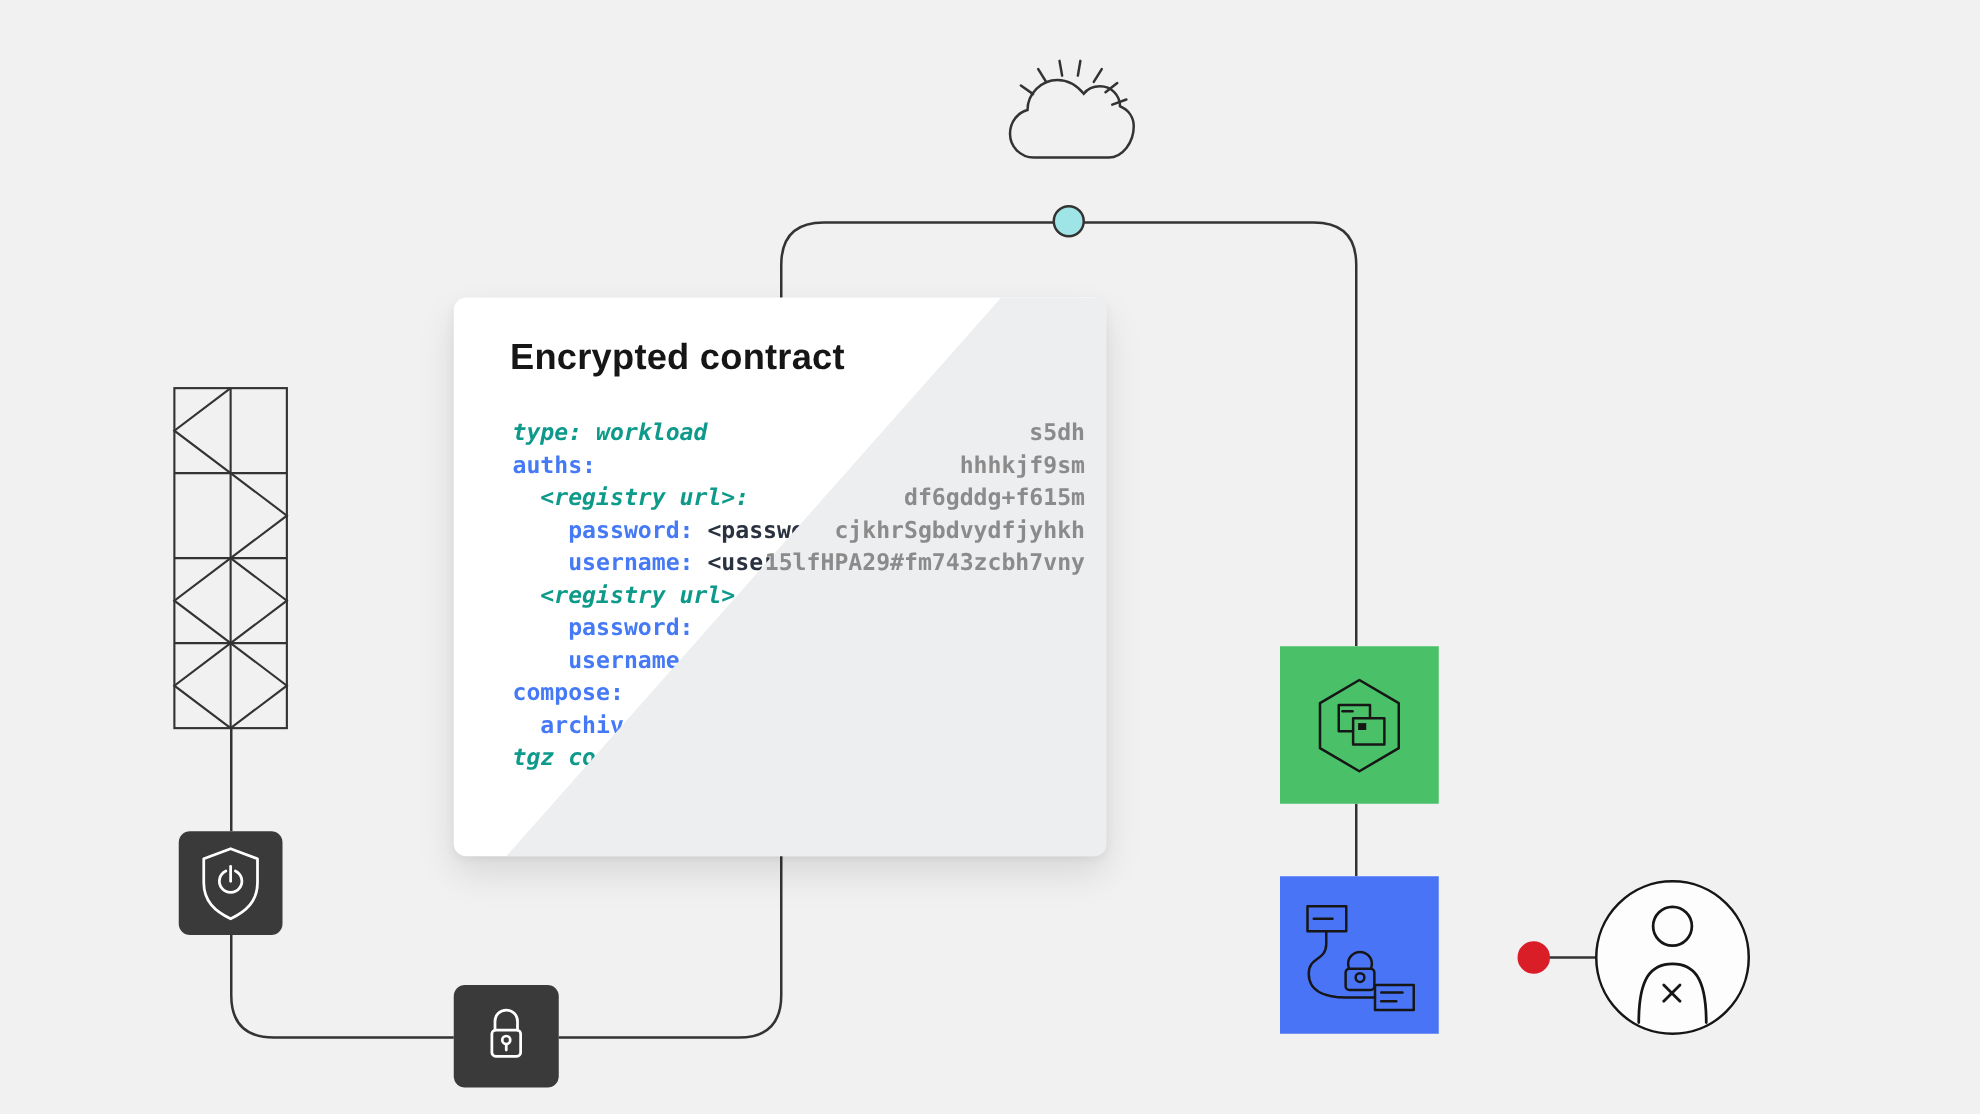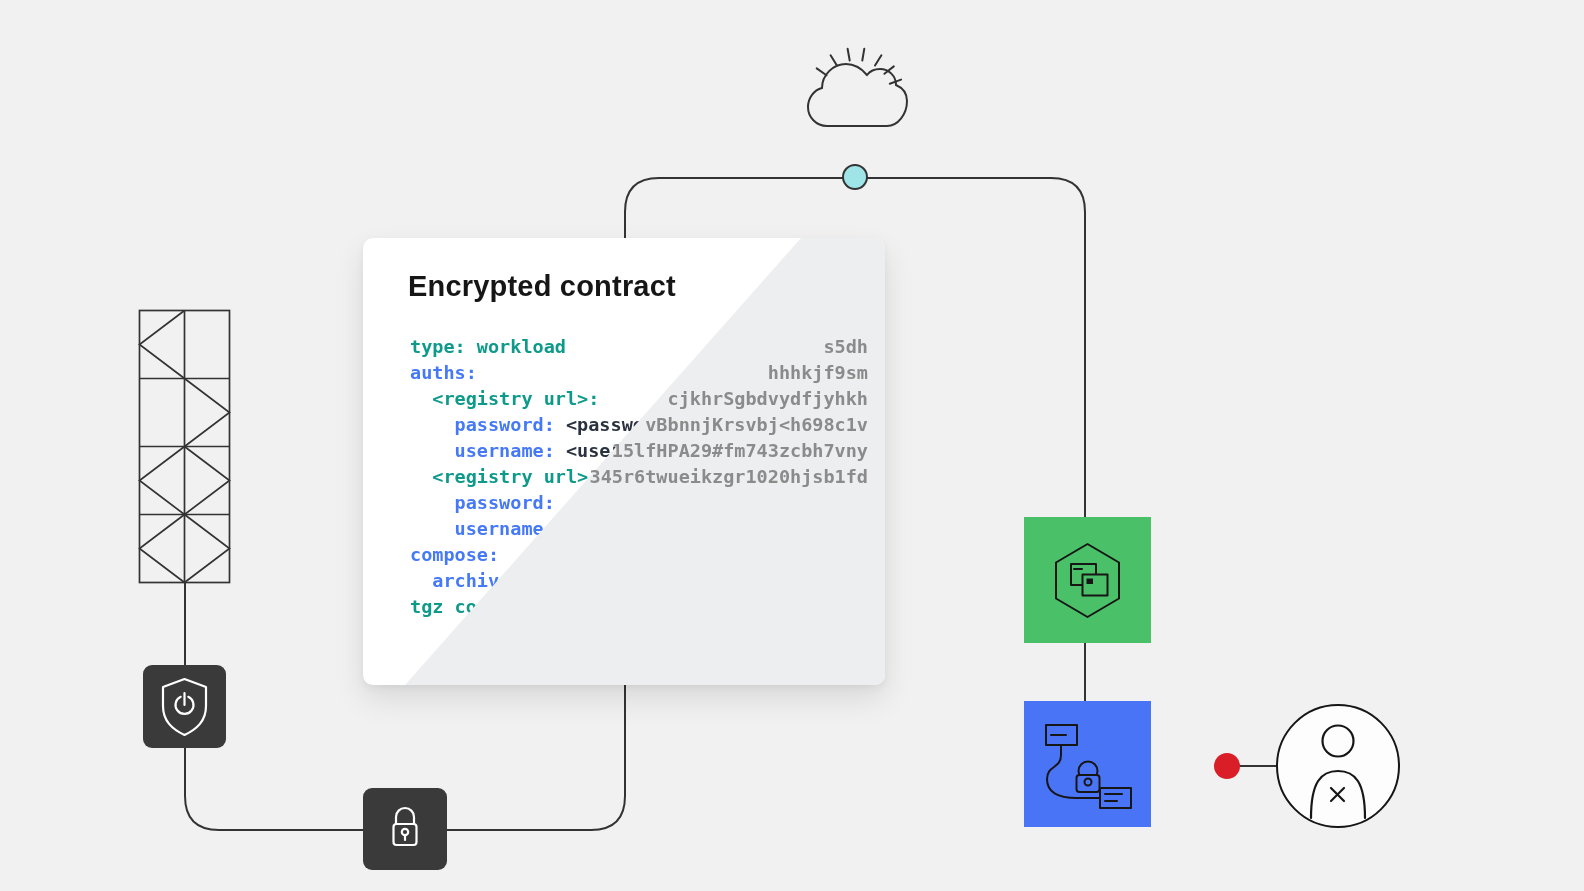--- a/index.html
+++ b/index.html
@@ -37,21 +37,21 @@
     position: absolute; inset: 0;
     clip-path: polygon(0 0, 438px 0, 42px 100%, 0 100%);
   }
   .code-layer {
     position: absolute; left: 47px; top: 96px; right: 17px;
     font-family: "DejaVu Sans Mono", "Liberation Mono", monospace;
     font-size: 18.5px; line-height: 26px; font-weight: bold;
     white-space: pre;
   }
   .cipher-layer { text-align: right; color: var(--cipher); }
-  .code-teal { color: var(--teal-code); }
+  .code-teal { color: var(--teal-code); font-style: italic; }
   .code-blue { color: var(--blue-code); }
   .code-dark { color: var(--dark-code); }
   .card-title {
     position: absolute; left: 45px; top: 32px;
     font-size: 29px; font-weight: 700; color: var(--title-text);
     letter-spacing: .2px;
     text-align: center;
   }
 
   
@@ -117,21 +117,21 @@
 
     <g>
       <line class="ln" x1="1238" y1="766" x2="1277" y2="766"></line>
       <circle class="red-dot" cx="1227" cy="766" r="13"></circle>
     </g>
   </svg>
 
   <div class="card">
     <div class="card-gray"></div>
 
-    <div class="code-layer cipher-layer"><div>s5dh</div><div>hhhkjf9sm</div><div>cjkhrSgbdvydfjyhkh</div><div>vBbnnjKrsvbj&lt;h698c1v</div><div>15lfHPA29#fm743zcbh7vny</div><div>345r6twueikzgr1020hjsb1fd</div></div>
+    <div class="code-layer cipher-layer"><div>s5dh</div><div>hhhkjf9sm</div><div>df6gddg+f615m</div><div>cjkhrSgbdvydfjyhkh</div><div>15lfHPA29#fm743zcbh7vny</div></div>
 
     <div class="plain-clip">
       <div class="code-layer"><div><span class="code-teal">type: workload</span></div><div><span class="code-blue">auths:</span></div><div><span class="code-teal">  &lt;registry url&gt;:</span></div><div><span class="code-blue">    password: </span><span class="code-dark">&lt;passwo</span></div><div><span class="code-blue">    username: </span><span class="code-dark">&lt;user</span></div><div><span class="code-teal">  &lt;registry url&gt;</span></div><div><span class="code-blue">    password: </span></div><div><span class="code-blue">    username</span></div><div><span class="code-blue">compose: </span></div><div><span class="code-blue">  archiv</span></div><div><span class="code-teal">tgz co</span></div></div>
     </div>
 
     <div class="card-title">Encrypted contract</div>
   </div>
 
   <div class="tile tile-dark" style="left:143px; top:665px; width:83px; height:83px;">
     <svg width="83" height="83" viewBox="0 0 83 83">

